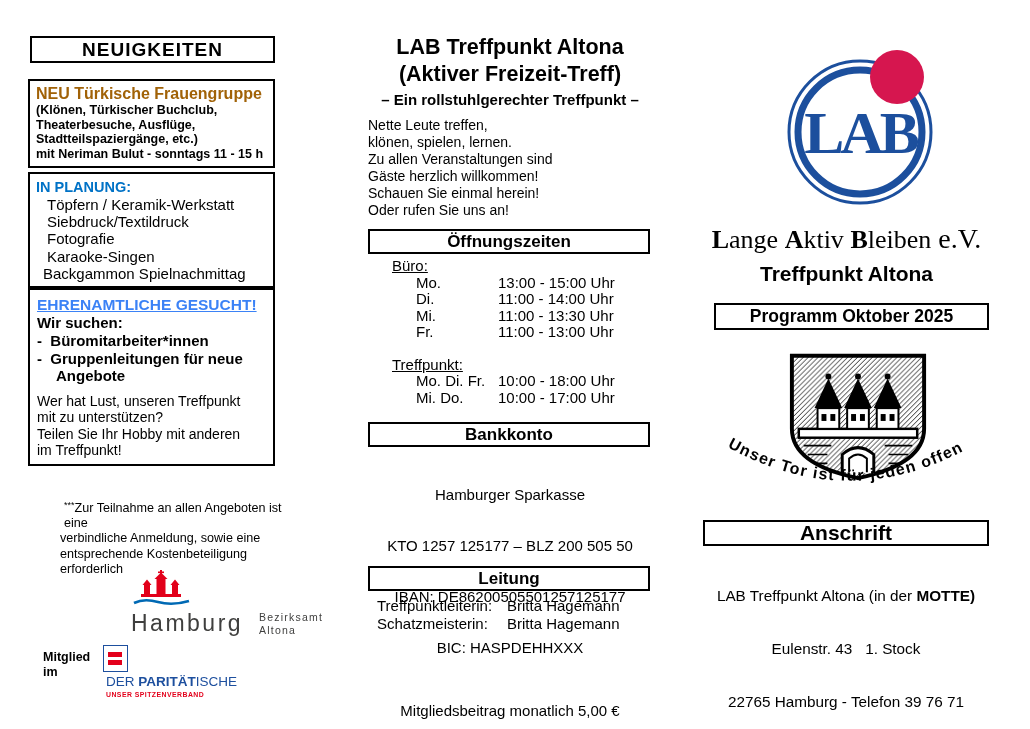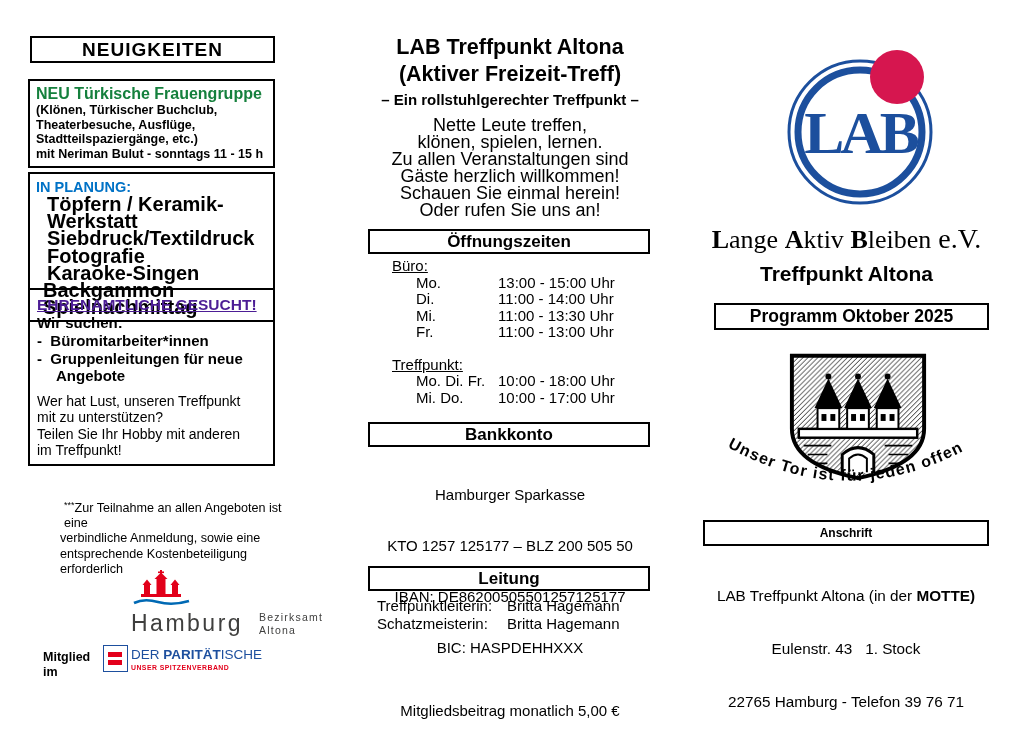--- a/index.html
+++ b/index.html
@@ -8,59 +8,59 @@
     position:relative; width:1030px; height:729px; background:#ffffff;
     font-family:"Liberation Sans", sans-serif; color:#000; overflow:hidden;
     margin:0 auto;
   }
   .abs { position:absolute; }
 
   
   .news-box { left:30px; top:36px; width:245px; height:27px; border:2px solid #000;
     font-size:19px; font-weight:bold; text-align:center; line-height:23px; letter-spacing:1px; }
   .green-box { left:28px; top:79px; width:247px; border:2px solid #000; padding:3px 6px 5px; }
-  .green-title { color:#15803d; font-weight:bold; font-size:16px; line-height:19px; }
+  .green-title { color:#a16207; font-weight:bold; font-size:16px; line-height:19px; }
   .green-line { font-weight:bold; font-size:12.5px; line-height:14.6px; }
   .plan-box { left:28px; top:172px; width:247px; border:2px solid #000; padding:4px 6px 4px; }
   .plan-title { color:#0072c6; font-weight:bold; font-size:14.5px; line-height:18px; }
-  .plan-item { font-weight:bold; font-size:20px; line-height:17.2px; padding-left:11px; }
+  .plan-item { font-weight:normal; font-size:15px; line-height:17.2px; padding-left:11px; }
   .vol-box { left:28px; top:288px; width:247px; border:2px solid #000; padding:5px 7px; }
-  .vol-title { color:#4c1d95; font-weight:bold; font-size:15.5px; text-decoration:underline; line-height:19px; }
+  .vol-title { color:#3b82f6; font-weight:bold; font-size:15.5px; text-decoration:underline; line-height:19px; }
   .vol-intro { font-size:14px; line-height:17px; margin-top:8px; }
   .vol-search { font-weight:bold; font-size:15px; line-height:18px; }
   .vol-bullet { font-weight:bold; font-size:15px; line-height:17.5px; padding-left:19px; text-indent:-19px; white-space:pre-wrap; }
   .vol-outro { font-size:14px; line-height:16.6px; }
   .vol-outro-wrap { margin-top:8px; }
   .footnote { left:60px; top:498px; width:245px; font-weight:normal; font-size:12.6px; line-height:15.2px; }
   .stars { font-size:9px; vertical-align:4px; }
   .fn-indent { padding-left:4px; }
 
   
   .hh-logo { left:95px; top:566px; width:190px; }
   .hh-castle { margin-left:36px; }
   .hh-row { display:flex; align-items:center; margin-top:-2px; }
   .hh-name { font-size:23px; color:#3f3f3e; letter-spacing:2.5px;margin-left:36px; }
   .hh-div { width:2px; height:27px; background:#8d8d8d; margin:0 9px 0 7px; }
   .hh-dept { font-size:10.5px; color:#3f3f3e; letter-spacing:1.2px; line-height:13px; }
 
   
   .member-label { left:43px; top:650px; width:52px; font-weight:bold; font-size:12.5px; line-height:14.5px; }
-  .parit { left:103px; top:645px; display:flex; align-items:flex-start; }
+  .parit { left:103px; top:645px; display:flex; align-items:flex-start;flex-direction:column; }
   .parit-sq { width:25px; height:27px; border:1.5px solid #1d4f9e; position:relative; background:#fff; }
   .parit-bar { position:absolute; left:4px; width:14px; height:4.5px; background:#e3001b; }
   .parit-text { margin-left:3px; padding-top:3px; }
   .parit-name { color:#1d4f9e; font-size:13.5px; line-height:14px; white-space:pre; }
   .parit-name b { font-weight:bold; }
   .parit-tag { color:#e3001b; font-weight:bold; font-size:6.9px; letter-spacing:0.45px; margin-top:2px; }
 
   
   .mid-title { left:368px; top:34px; width:284px; text-align:center; }
   .mid-title-l { font-weight:bold; font-size:21.5px; line-height:27px; }
   .mid-sub { font-weight:bold; font-size:15px; line-height:19px; margin-top:2px; }
-  .mid-intro { left:368px; top:117px; width:284px; text-align:center; font-size:18px; line-height:16.9px; }
+  .mid-intro { left:368px; top:117px; width:284px; text-align:left; font-size:14px; line-height:16.9px; }
   .sec-title { border:2px solid #000; font-weight:bold; font-size:17px; text-align:center; }
   .hours-title { left:368px; top:229px; width:282px; height:25px; line-height:21px; }
   .hours-body { left:392px; top:258px; width:258px; font-size:15px; }
   .h-label { text-decoration:underline; line-height:16.5px; }
   .h-row { display:flex; line-height:16.6px; }
   .h-day { width:106px; padding-left:24px; white-space:pre; }
   .h-gap { height:16px; }
   .bank-title { left:368px; top:422px; width:282px; height:25px; line-height:21px; }
   .bank-body { left:368px; top:452px; width:284px; text-align:center; font-size:15px; line-height:17px; white-space:pre-wrap; }
   .bank-fee { margin-top:12px; }
@@ -74,21 +74,21 @@
   .org-name { left:703px; top:224px; width:287px; text-align:center;
     font-family:"Liberation Serif", serif; font-size:26px; line-height:30px; white-space:pre; }
   .org-name b { font-weight:bold; }
   .org-suffix { font-size:28px; }
   .tp-altona { left:703px; top:262px; width:287px; text-align:center; font-weight:bold; font-size:21px; }
   .prog-box { left:714px; top:303px; width:275px; height:27px; border:2px solid #000;
     font-weight:bold; font-size:17.5px; text-align:center; line-height:23px; }
   .shield { left:784px; top:351px; }
   .motto-svg { left:718px; top:352px; }
   .anschrift-box { left:703px; top:520px; width:286px; height:26px; border:2px solid #000;
-    font-weight:bold; font-size:12px; text-align:center; line-height:22px; }
+    font-weight:bold; font-size:21px; text-align:center; line-height:22px; }
   .addr { left:703px; top:552px; width:286px; text-align:center; font-size:15.3px; line-height:17.6px; white-space:pre-wrap; }
 </style>
 </head>
 <body>
 
 <div class="page">
 
   <div class="abs news-box">
     <span>NEUIGKEITEN</span>
   </div>

